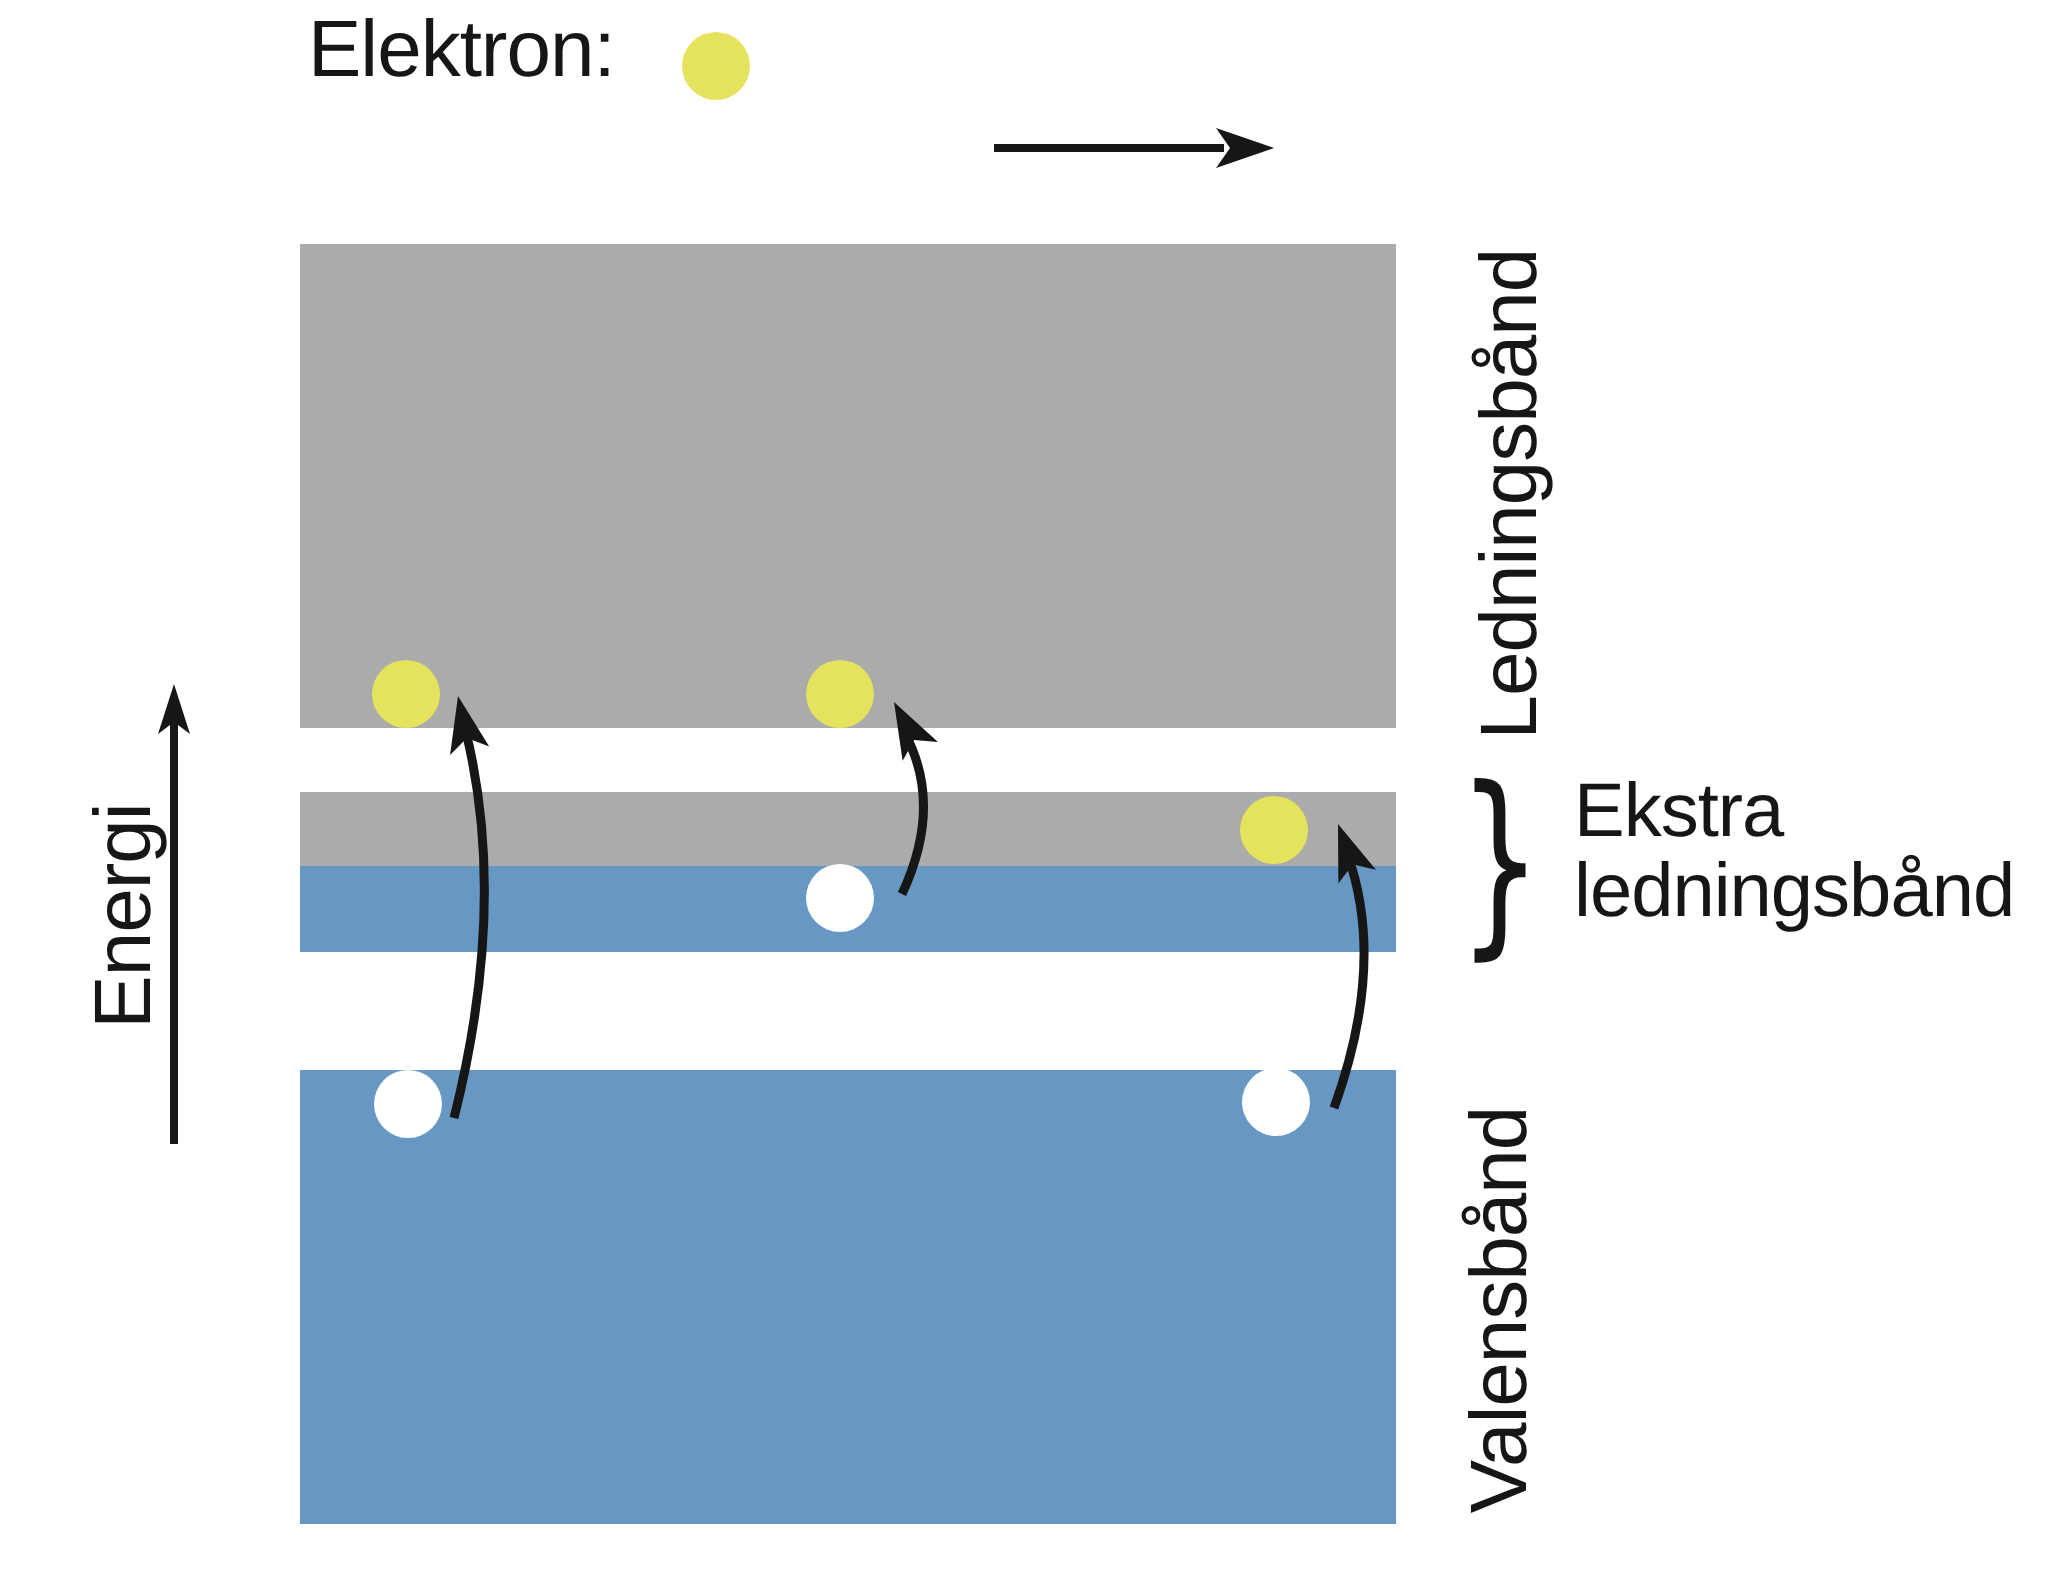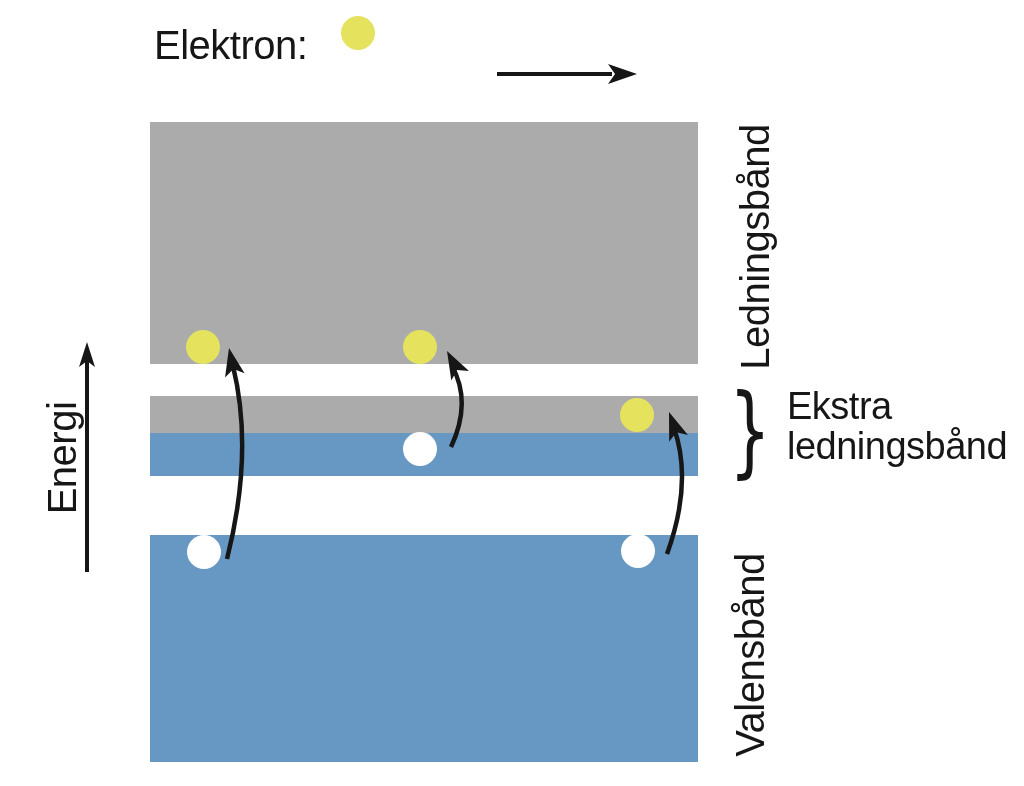--- a/index.html
+++ b/index.html
@@ -19,21 +19,20 @@
   .abs { position: absolute; }
 
   
   .legend-line {
     position: absolute;
     left: 154px;
     font-size: 40px;
     letter-spacing: -0.5px;
     line-height: 44px;
     white-space: nowrap;
-    margin-top: 20px;
   }
   .legend-line.l1 { top: 3px; }
   .legend-line.l2 { top: 51px; }
 
   
   .band { position: absolute; left: 150px; width: 548px; }
   .band.conduction   { top: 122px; height: 242px; background: var(--band-gray, #ababab); }
   .band.extra-top    { top: 396px; height: 37px;  background: var(--band-gray, #ababab); }
   .band.extra-bottom { top: 433px; height: 43px;  background: var(--band-blue, #6798c4); }
   .band.valence      { top: 535px; height: 227px; background: var(--band-blue, #6798c4); }

